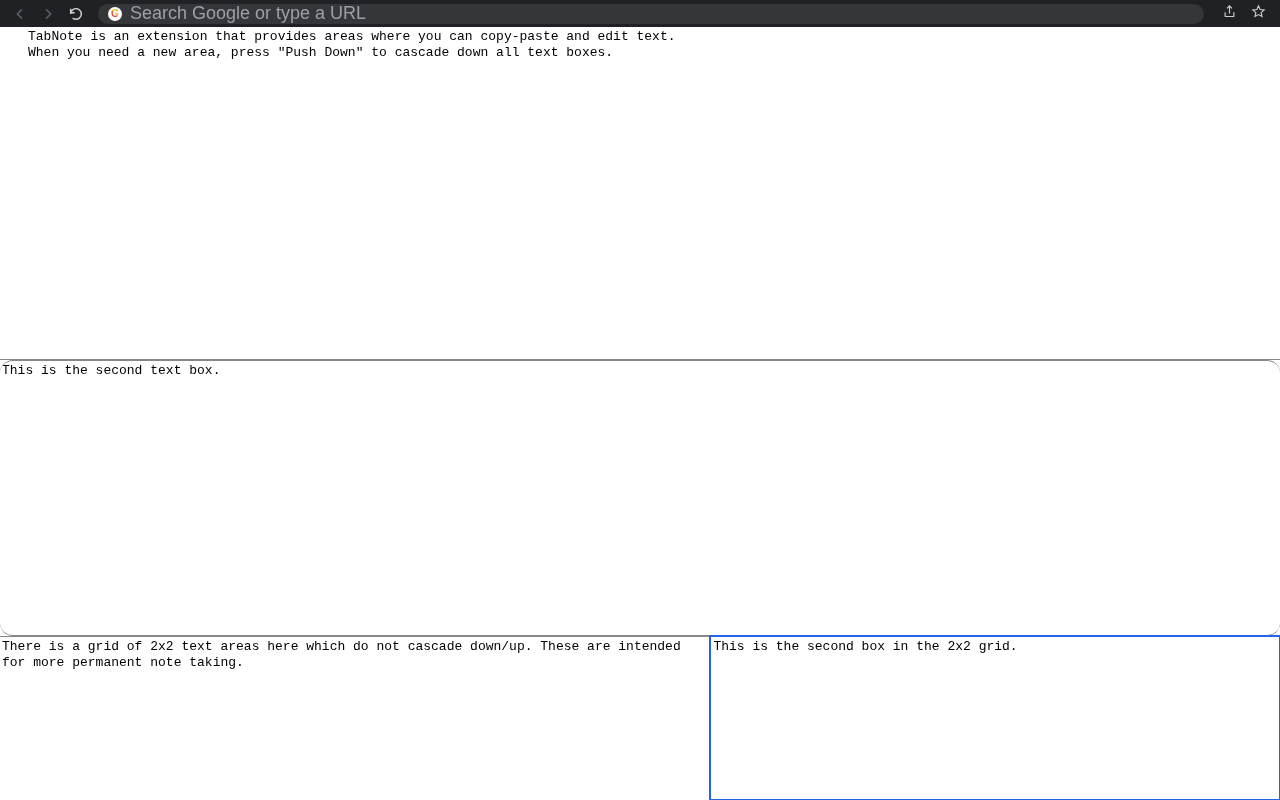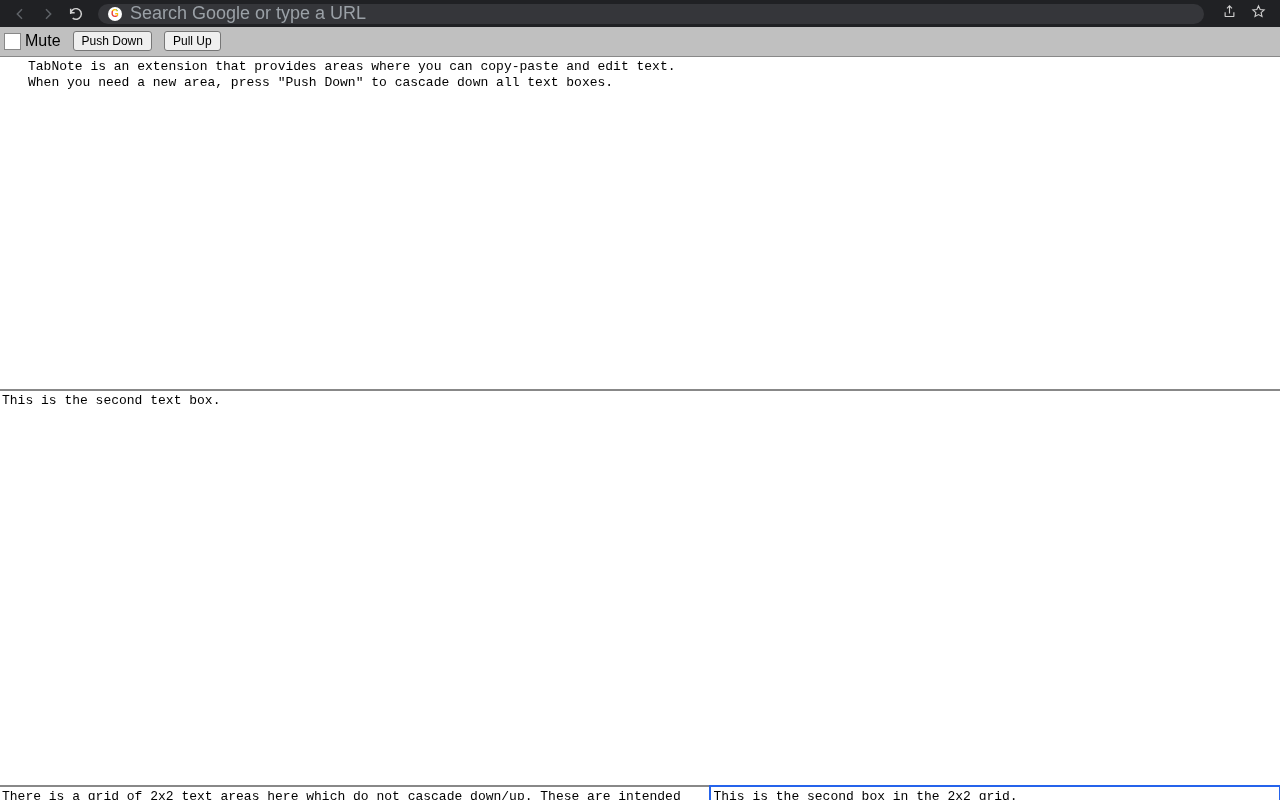--- a/index.html
+++ b/index.html
@@ -138,21 +138,22 @@
       resize: none;
       outline: none;
       background: #fff;
     }
     .ta1 {
       height: 333px;
       border-top: none;
       padding-left: 28px;
     }
     .ta2 {
-      height: 396px;
+      height: 276px;
+      border-radius: 13px;
     }
     .grid-row {
       display: flex;
       flex: 1;
       min-height: 0;
     }
     .grid-row textarea {
       width: 55.5%;
       height: 100%;
       border-top: 1px solid #888;
@@ -203,28 +204,20 @@
     </span>
     <span>
       <svg viewBox="0 0 24 24" fill="none" stroke="currentColor" stroke-width="1.8">
           <path d="M12 3l2.6 5.9 6.4.6-4.8 4.3 1.4 6.2L12 17l-5.6 3 1.4-6.2L3 9.5l6.4-.6z"></path>
         </svg>
     </span>
   </div>
 </div>
 
 <div class="page">
-  <div class="toolbar">
-    <label class="mute-wrap">
-      <input type="checkbox" class="mute-checkbox" style="">
-      <span class="mute-label">Mute</span>
-    </label>
-    <button class="tb-btn">Push Down</button>
-    <button class="tb-btn">Pull Up</button>
-  </div>
 
   <div class="textareas">
     <textarea class="ta1" spellcheck="false" style="">TabNote is an extension that provides areas where you can copy-paste and edit text.
 When you need a new area, press "Push Down" to cascade down all text boxes.</textarea>
     <textarea class="ta2" spellcheck="false" style="">This is the second text box.</textarea>
     <div class="grid-row">
       <textarea spellcheck="false" style="">There is a grid of 2x2 text areas here which do not cascade down/up. These are intended for more permanent note taking.</textarea>
       <textarea class="focused" spellcheck="false" style="">This is the second box in the 2x2 grid.</textarea>
     </div>
   </div>

